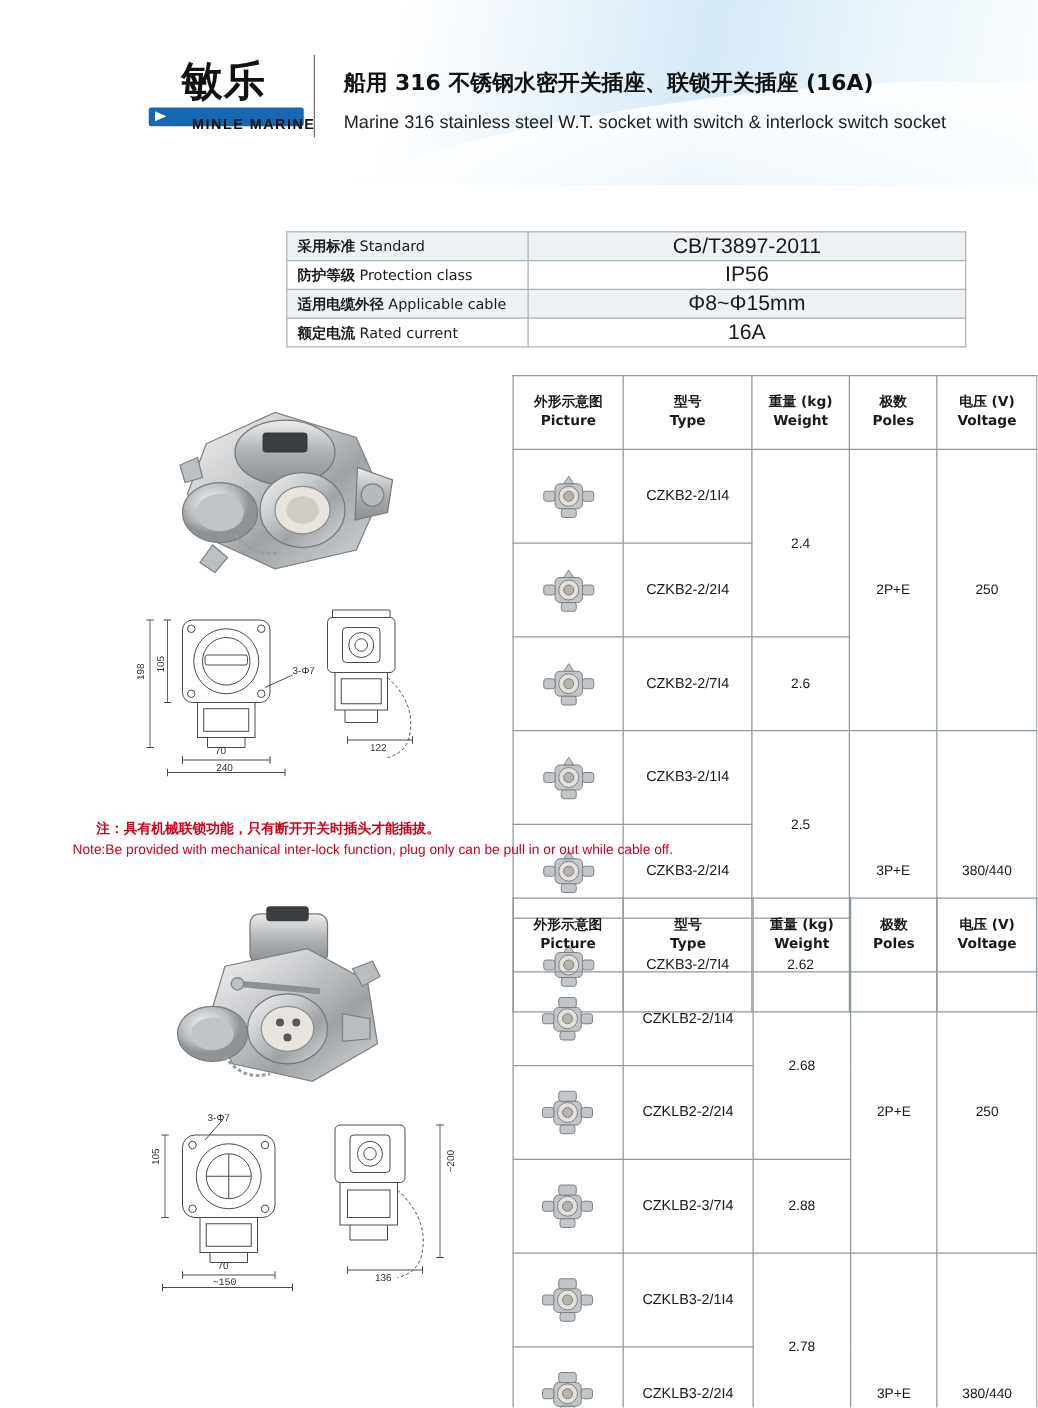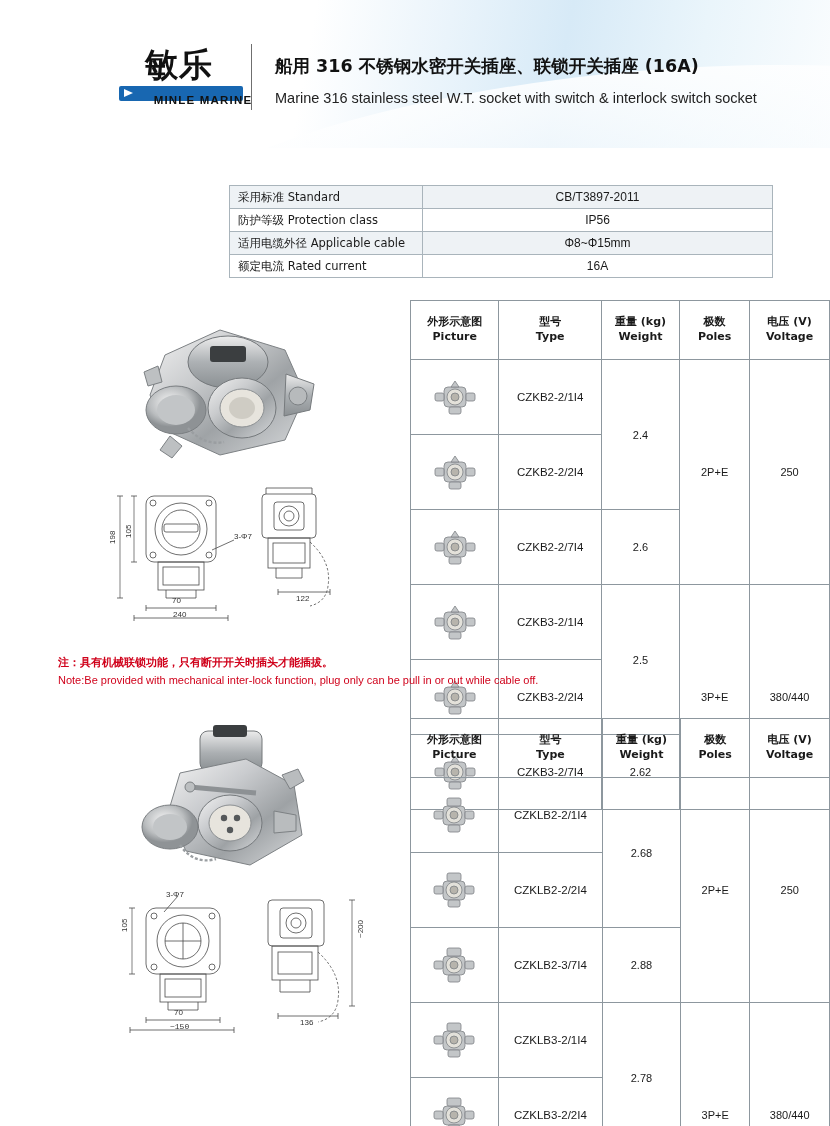--- a/index.html
+++ b/index.html
@@ -119,24 +119,24 @@
     height: 22px;
     padding: 0 8px;
   }
   .spec-table tr:nth-child(odd) td { background: #eef2f5; }
   .spec-table tr:nth-child(even) td { background: #ffffff; }
   .spec-label {
     width: 176px;
     font-family: "DejaVu Sans", sans-serif;
     font-size: 11.5px;
   }
-  .spec-label b { font-weight: normal; }
+  .spec-label b { font-weight: bold; }
   .spec-value {
     text-align: center;
-    font-size: 12px;
+    font-size: 17px;
   }
 
   
   .ptable {
     position: absolute;
     border-collapse: collapse;
     font-size: 11px;
     table-layout: fixed;
   }
   .ptable th, .ptable td {
@@ -168,20 +168,21 @@
     position: absolute;
     left: 58px;
     font-size: 11px;
     color: #d0021b;
     line-height: 1.5;
   }
   .note .cn {
     font-family: "DejaVu Sans", sans-serif;
     font-weight: bold;
     font-size: 11px;
+    margin-left: 19px;
   }
 
   
   .photo-box { position: absolute; }
   .draw-box  { position: absolute; }
   .dim-label {
     position: absolute;
     font-size: 8px;
     color: #333;
     font-family: "Liberation Sans", sans-serif;

